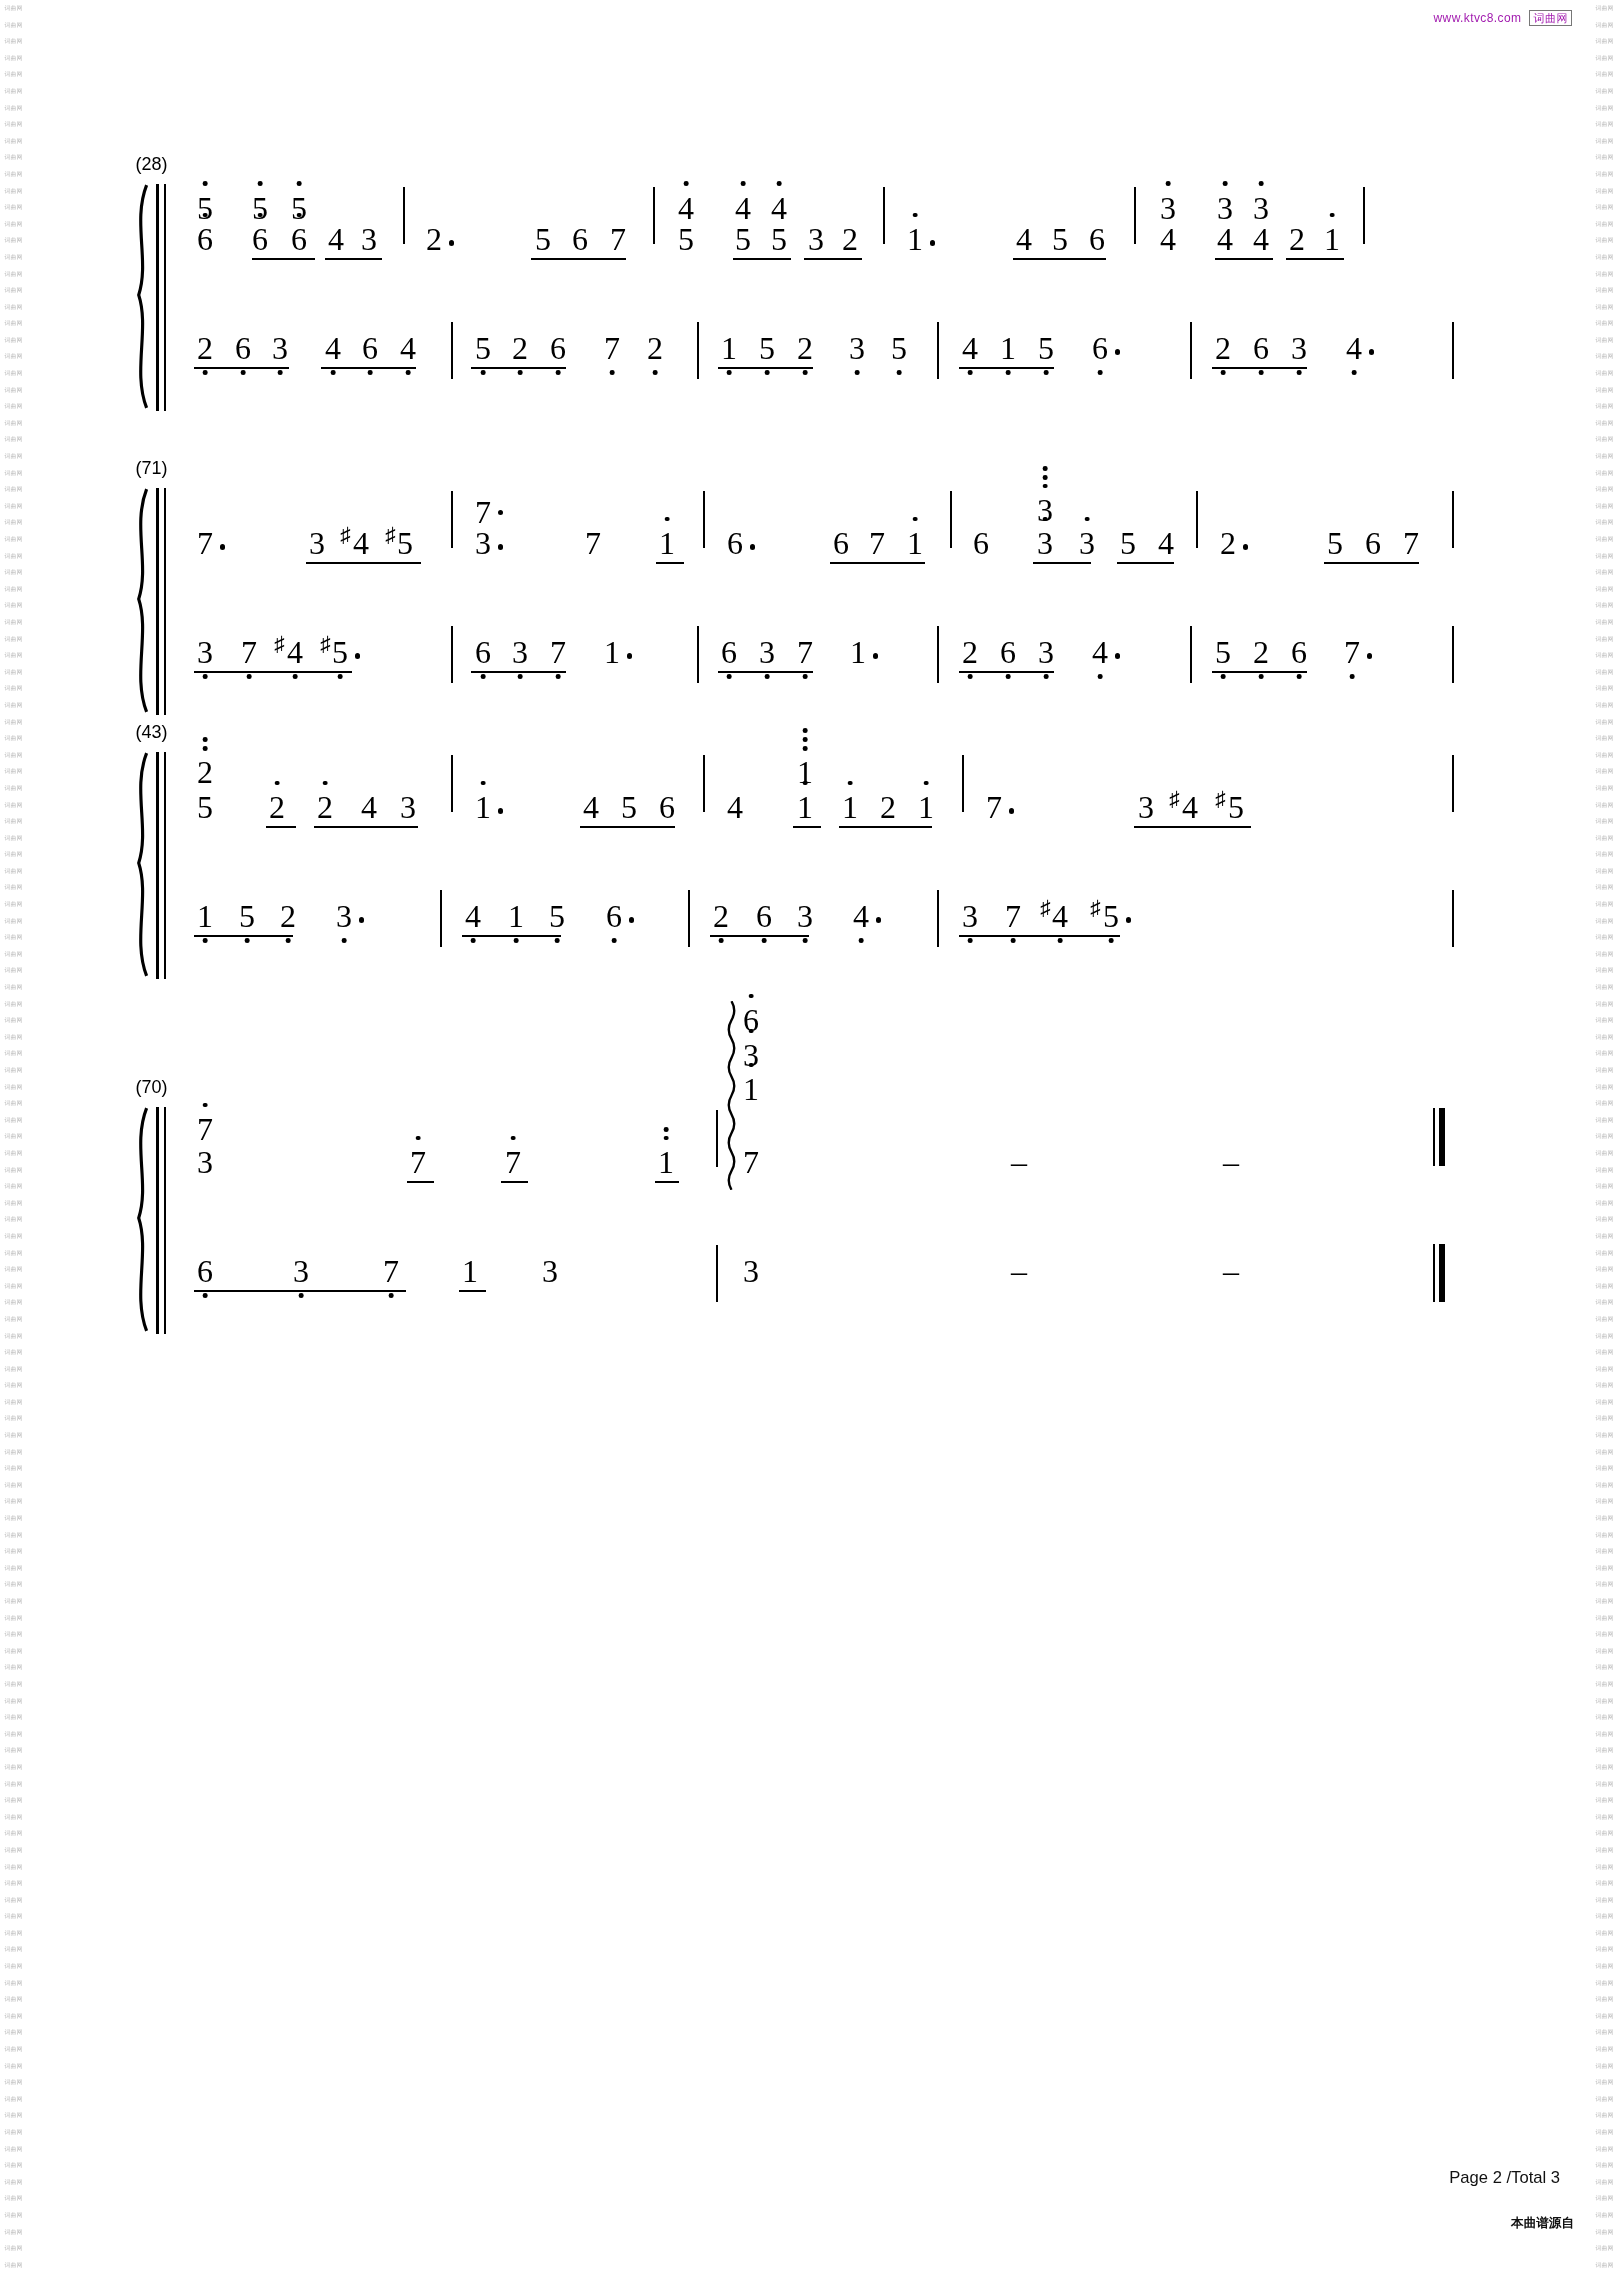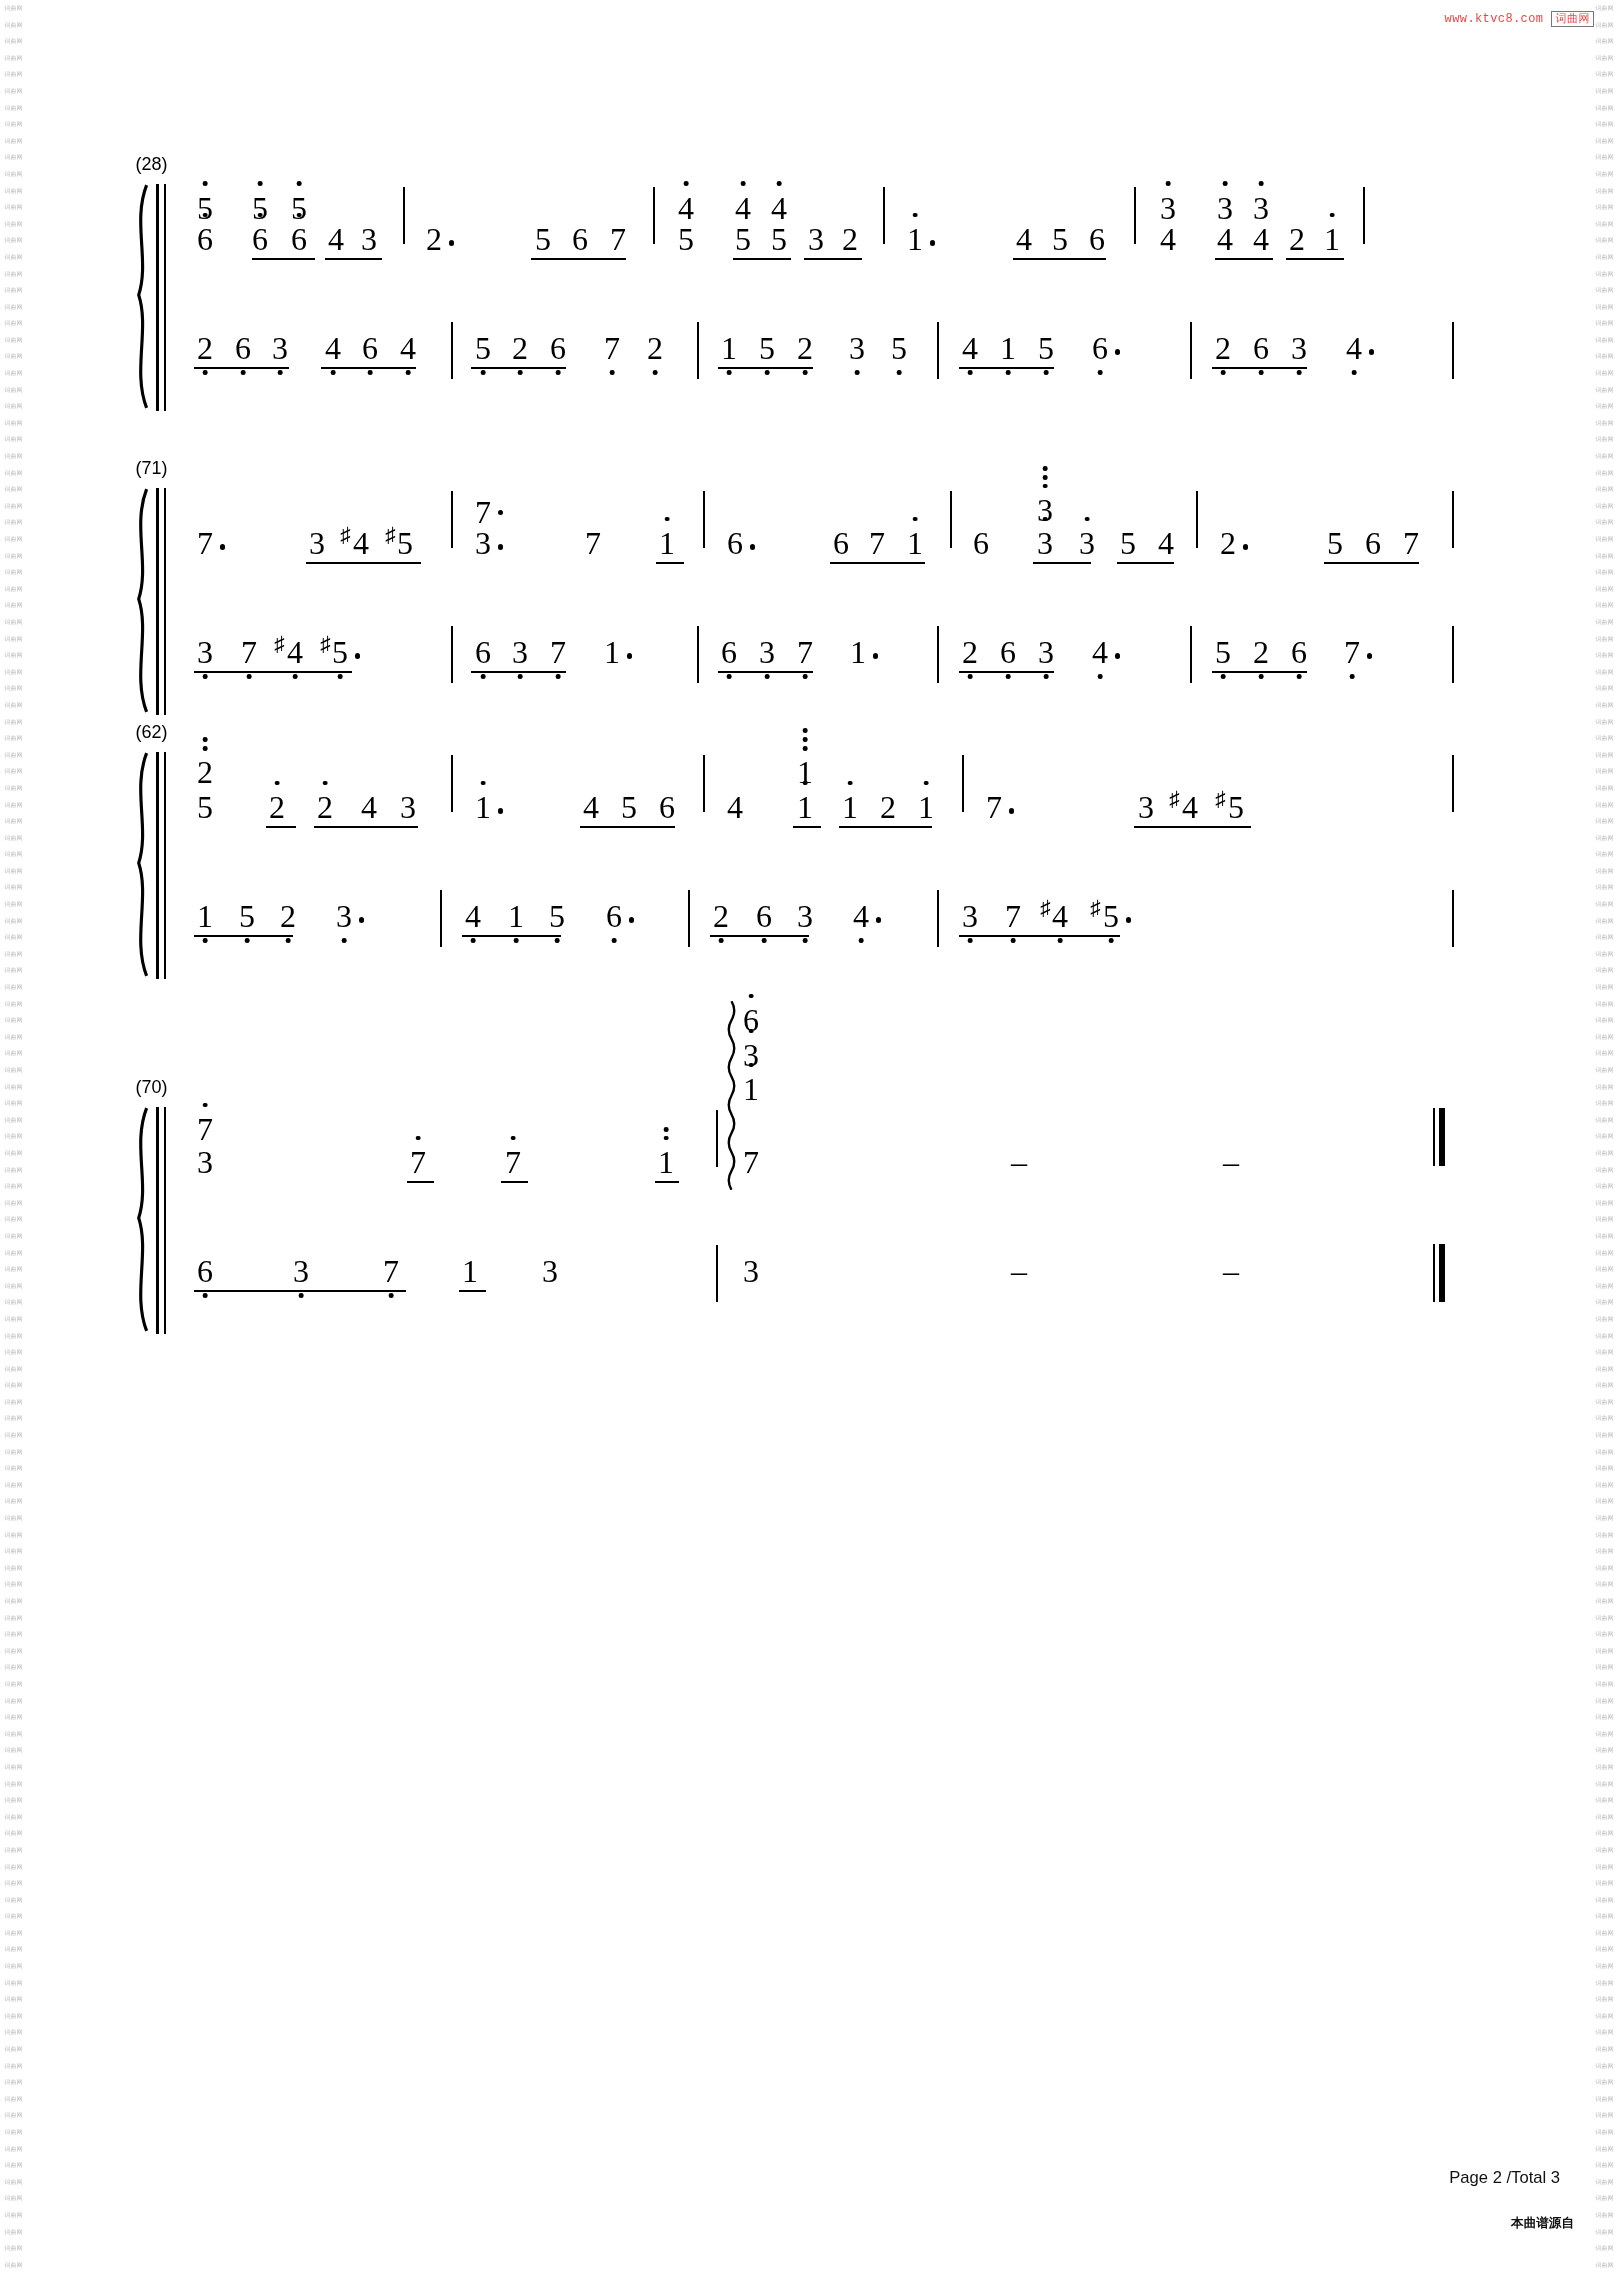--- a/index.html
+++ b/index.html
@@ -36,24 +36,24 @@
     user-select: none;
   }
   .edge-wm.left { left: 3.2px; }
   .edge-wm.right { right: 3.2px; }
   .edge-wm span { display: block; transform: scale(0.85); }
 
   
   .site-mark {
     position: absolute;
     top: 11px;
-    right: 24px;
-    font-family: Liberation Mono, monospace;
+    right: 46px;
+    font-family: Liberation Sans, sans-serif;
     font-size: 12px;
-    color: #ef4444;
+    color: #a21caf;
     letter-spacing: 0.4px;
   }
   .site-mark .cn {
     margin-left: 8px;
     border: 0.8px solid #777;
     padding: 0.8px 3.2px;
     font-size: 11px;
   }
 
   
@@ -406,21 +406,21 @@
         <span class="n" style="left:1080px; top:8px;">2<span class="dot-below"></span></span>
         <span class="n" style="left:1118px; top:8px;">6<span class="dot-below"></span></span>
         <span class="n" style="left:1171px; top:8px;">7<span class="dot-below"></span><span class="aug"></span></span>
         <div class="beam" style="left:1039px; top:43px; width:95px;"></div>
         <div class="bar" style="left:1279px; top:-1.6px;"></div>
       </div>
     </div>
   </div>
 
   <div class="system" style="top:750px; height:229px;">
-    <div class="sys-num">(62)</div>
+    <div class="sys-num">(43)</div>
     <div class="brace">
       <svg width="27" height="229" viewBox="0 0 34 290">
         <path d="M26 4 C8 50, 30 100, 16 143 C30 186, 8 240, 26 286" fill="none" stroke="#000" stroke-width="4"></path>
       </svg>
     </div>
     <div class="sys-barline" style="height:227px;"></div>
     <div class="sys-barline thin2" style="height:227px;"></div>
 
     <div class="staff" style="top:0px;">
       <div class="staff-inner">

